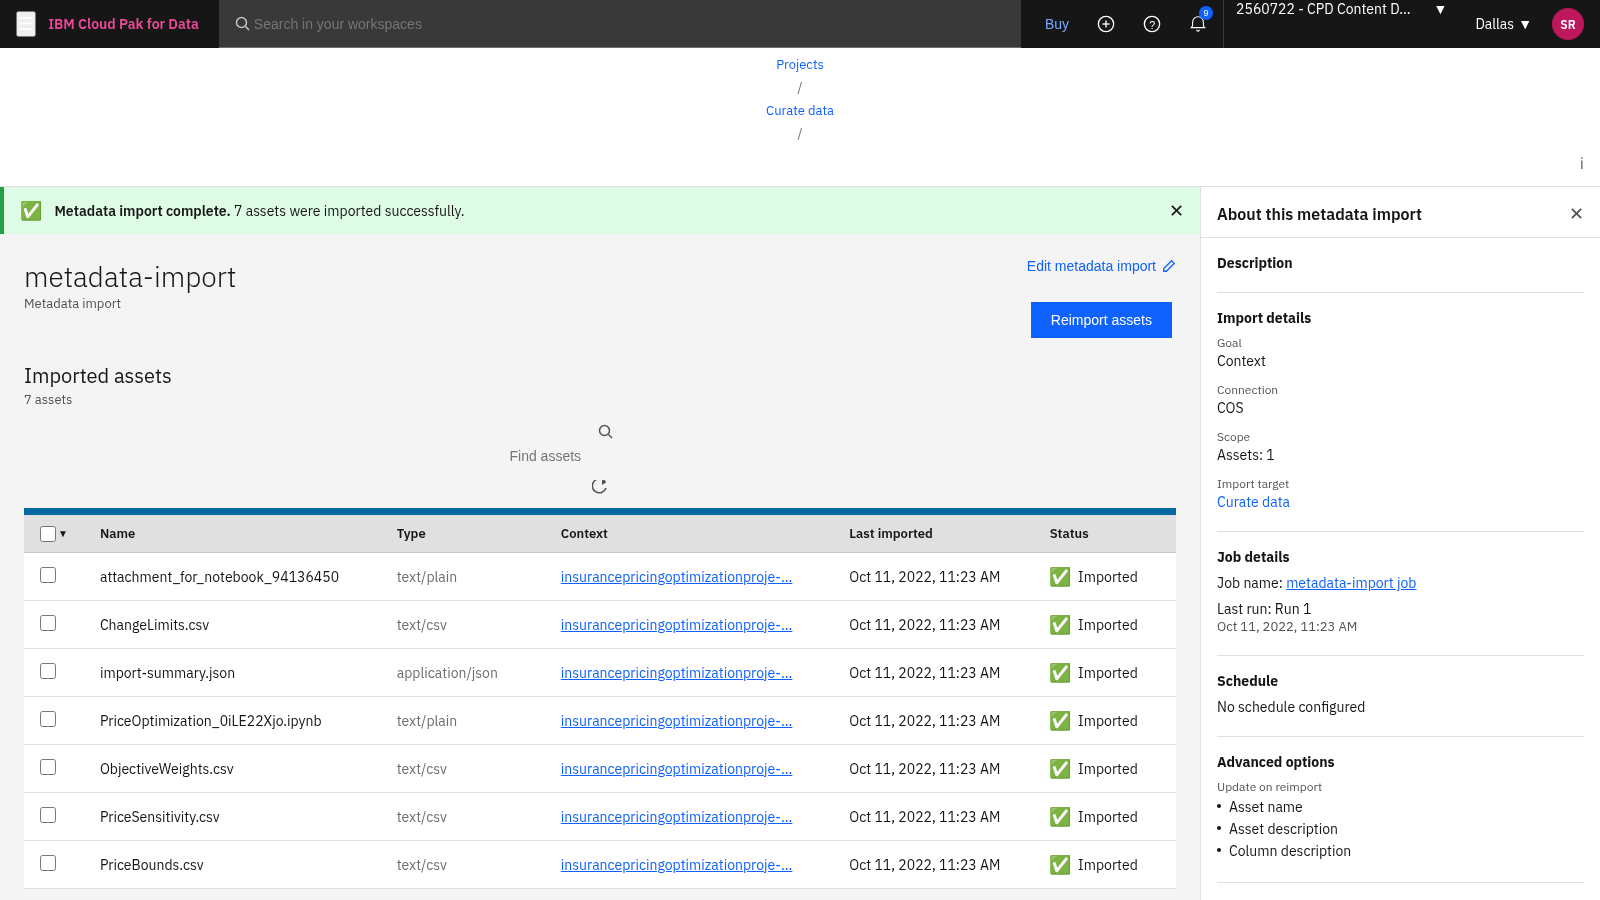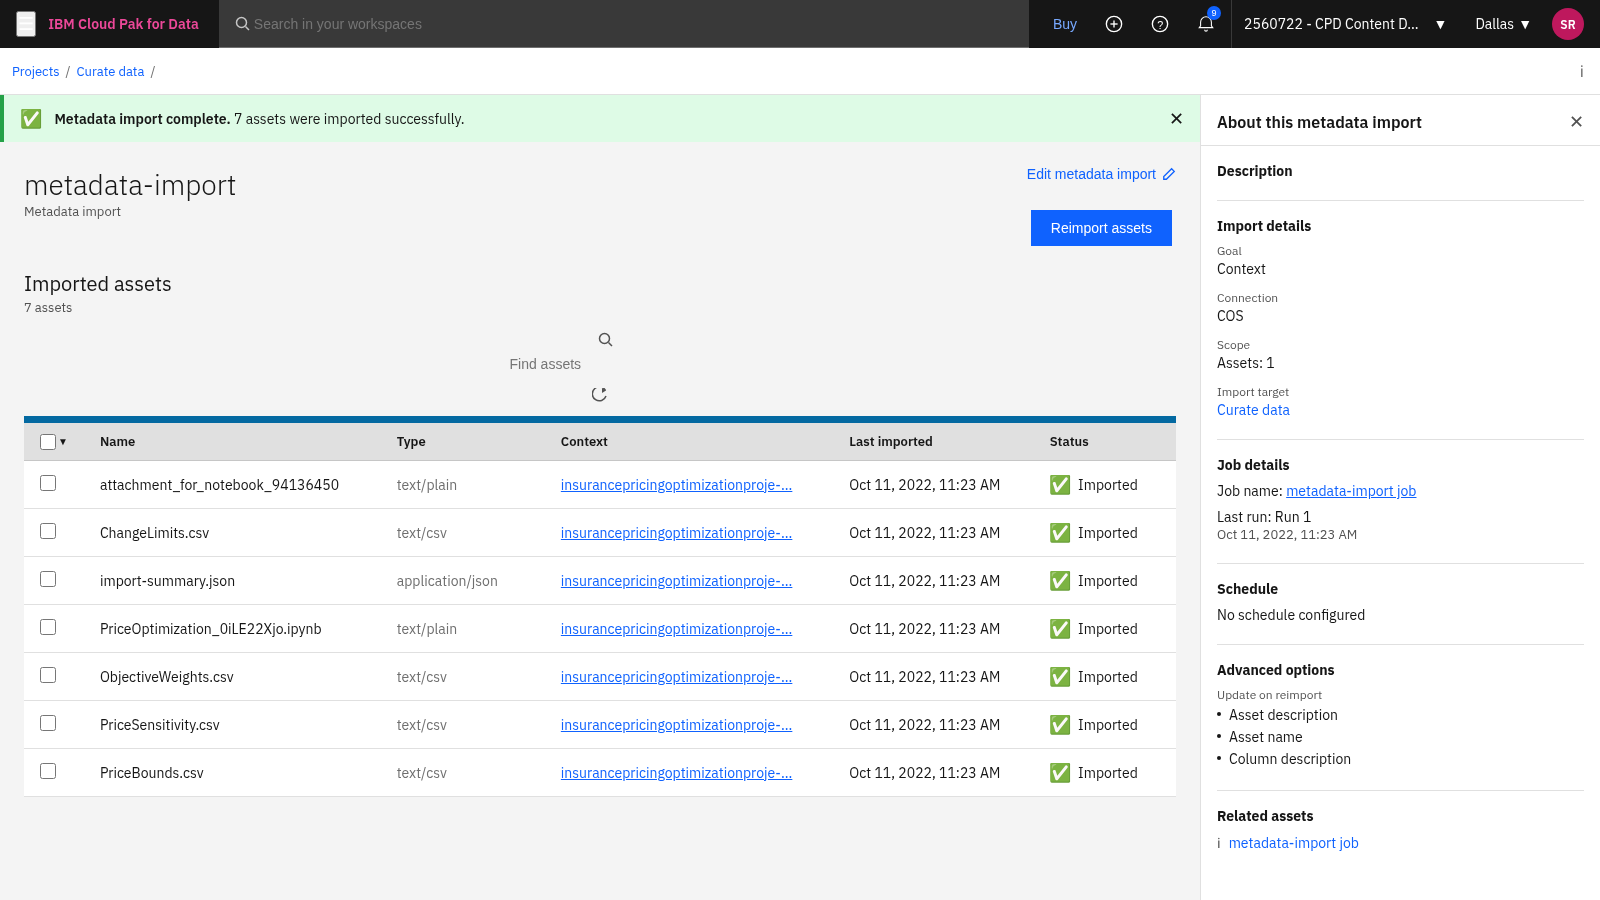--- a/index.html
+++ b/index.html
@@ -27,38 +27,39 @@
     }
     .buy-btn { color: #78a9ff; font-size: 14px; }
     .notification-btn { position: relative; }
     .notif-badge {
       position: absolute; top: 6px; right: 6px;
       background: #0f62fe; color: #fff; font-size: 9px;
       border-radius: 50%; width: 14px; height: 14px;
       display: flex; align-items: center; justify-content: center;
     }
     .account-selector {
-      display: flex; align-items: center; gap: 15px;
+      display: flex; gap: 23px;
       border-left: 1px solid #393939; padding: 0 12px; height: 48px; cursor: pointer; color: #fff;
     }
     .region-selector {
       display: flex; align-items: center; gap: 4px; padding: 0 12px;
       height: 48px; cursor: pointer; color: #fff;
     }
     .avatar {
       width: 32px; height: 32px; background: #be185d; border-radius: 50%;
       display: flex; align-items: center; justify-content: center;
       color: #fff; font-size: 12px; font-weight: 600; margin-left: 4px;
     }
 
     
     .breadcrumb {
       display: flex; align-items: center; gap: 6px;
       padding: 8px 12px; background: #fff; border-bottom: 1px solid #e0e0e0;
       font-size: 13px;
+      flex-direction: column;
     }
     .breadcrumb a { color: #0f62fe; text-decoration: none; }
     .breadcrumb-sep { color: #6f6f6f; }
 
     
     .main-layout { display: flex; height: calc(900px - 48px - 33px); }
 
     
     .content { flex: 1; overflow-y: auto; padding: 0; position: relative; }
 
@@ -445,22 +446,22 @@
         <div class="panel-section-title">Schedule</div>
         <div class="panel-value">No schedule configured</div>
       </div>
 
       <hr class="divider">
 
       <div class="panel-section">
         <div class="panel-section-title">Advanced options</div>
         <div class="panel-label">Update on reimport</div>
         <ul class="update-list">
+          <li>Asset name</li>
           <li>Asset description</li>
-          <li>Asset name</li>
           <li>Column description</li>
         </ul>
       </div>
 
       <hr class="divider">
 
       <div class="panel-section">
         <div class="panel-section-title">Related assets</div>
         <div class="related-asset">
           <span class="related-icon">ℹ</span>

